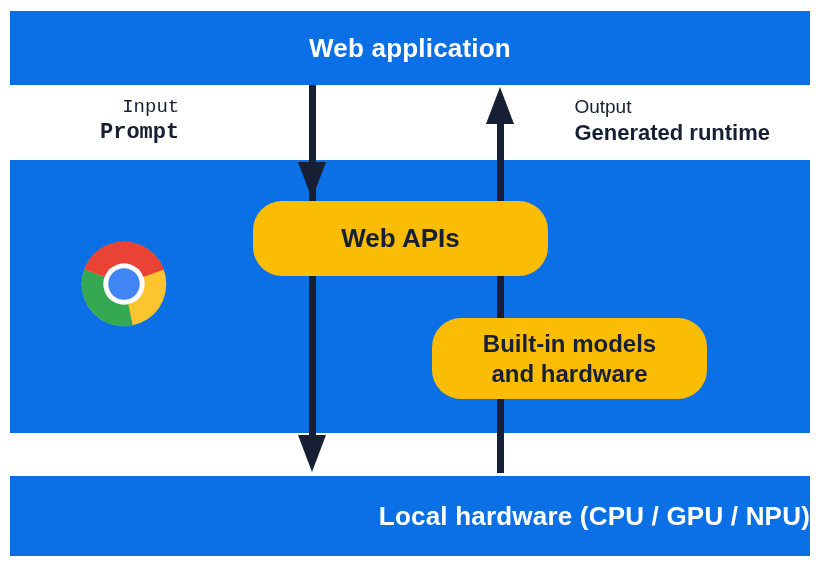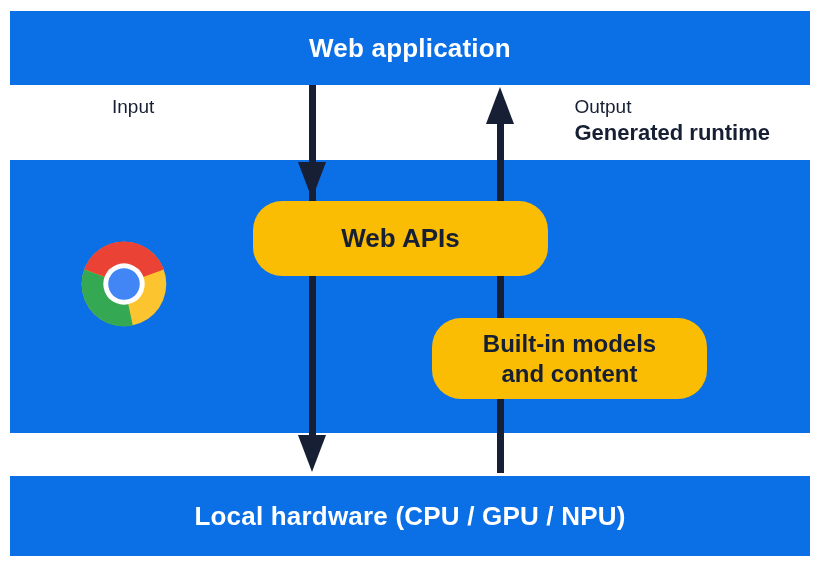--- a/index.html
+++ b/index.html
@@ -34,24 +34,24 @@
     justify-content: center;
   }
   .band-label {
     color: var(--text-white);
     font-weight: 700;
     font-size: 26px;
     letter-spacing: 0.2px;
   }
   .top-band   { top: 11px;  height: 74px; z-index: 0; }
   .mid-band   { top: 160px; height: 273px; z-index: 0; }
-  .bottom-band{ top: 476px; height: 80px; z-index: 0; }
+  .bottom-band{ top: 476px; height: 80px; z-index: 0; justify-content: flex-end; }
 
   .io-group { position: absolute; top: 95px; z-index: 0; }
-  .io-left  { left: 112px; text-align: right; }
+  .io-left  { left: 100px; text-align: right; font-family: Liberation Mono, monospace; }
   .io-right { right: 50px; text-align: left; }
   .io-title {
     color: var(--ink-navy);
     font-size: 19px;
     font-weight: 400;
     line-height: 24px;
   }
   .io-value {
     color: var(--ink-navy);
     font-size: 22px;
@@ -135,20 +135,21 @@
 <body>
 
 <div class="canvas">
 
   <div class="band top-band">
     <span class="band-label">Web application</span>
   </div>
 
   <div class="io-group io-left">
     <div class="io-title">Input</div>
+    <div class="io-value">Prompt</div>
   </div>
 
   <div class="io-group io-right">
     <div class="io-title">Output</div>
     <div class="io-value">Generated runtime</div>
   </div>
 
   <div class="band mid-band"></div>
 
   <div class="flow-line down-line"></div>
@@ -164,20 +165,20 @@
     <circle class="logo-ring" cx="50" cy="50" r="23"></circle>
     <circle class="logo-blue" cx="50" cy="50" r="17.5"></circle>
   </svg>
 
   <div class="yellow-box web-apis-box">
     <span class="box-label">Web APIs</span>
   </div>
 
   <div class="yellow-box builtin-box">
     <span class="box-label box-label-sm">Built-in models</span>
-    <span class="box-label box-label-sm">and content</span>
+    <span class="box-label box-label-sm">and hardware</span>
   </div>
 
   <div class="band bottom-band">
     <span class="band-label">Local hardware (CPU / GPU / NPU)</span>
   </div>
 
 </div>
 
 </body></html>

